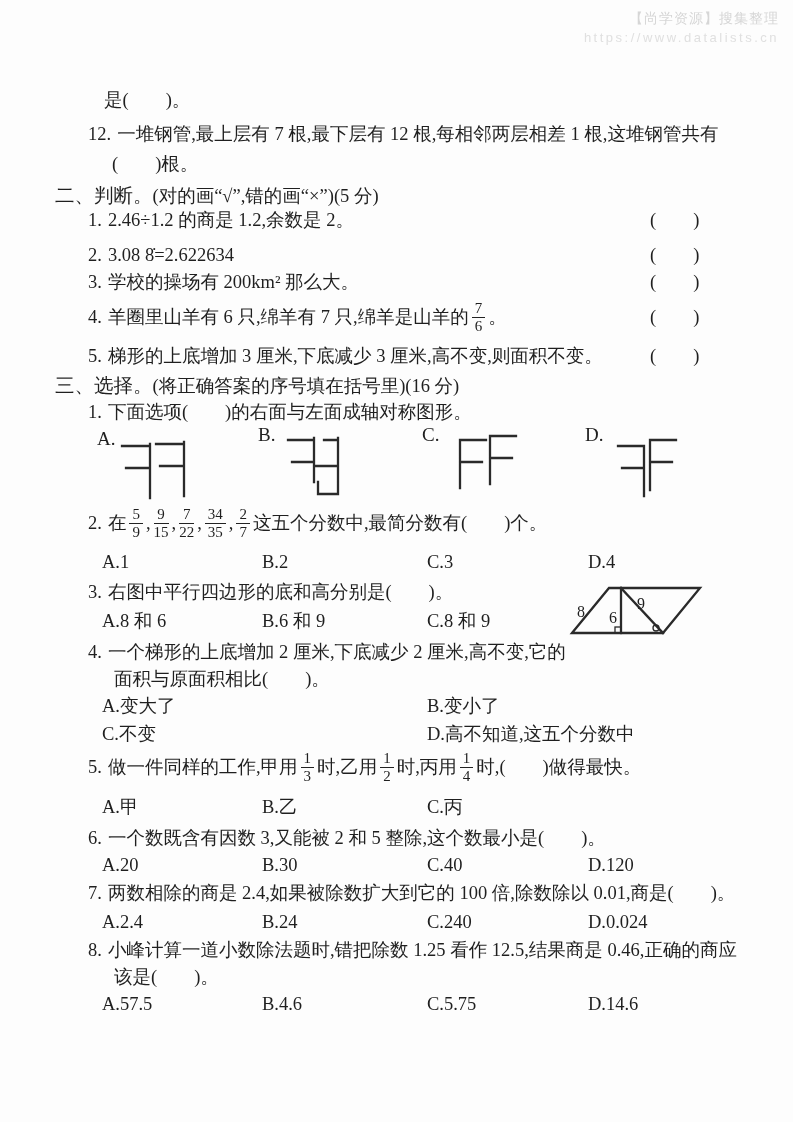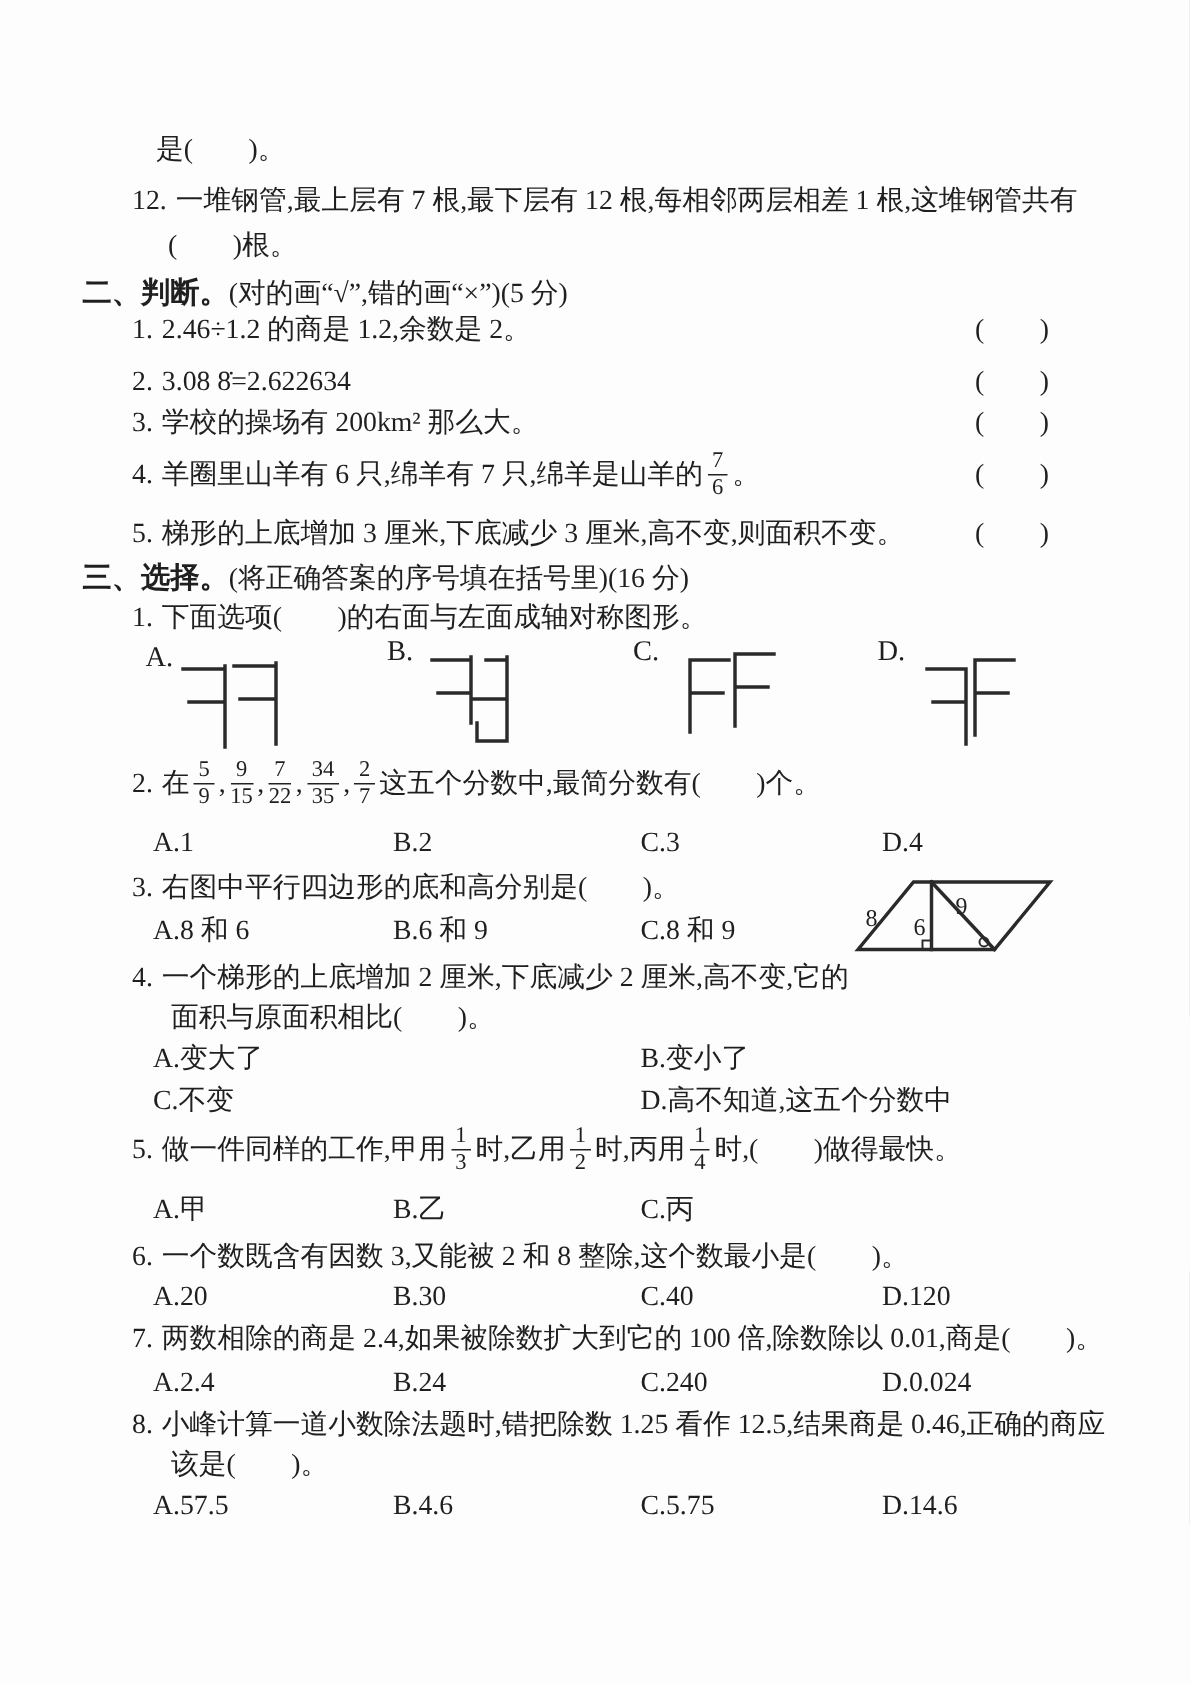--- a/index.html
+++ b/index.html
@@ -12,21 +12,21 @@
     color:#1f1f1f;
     font-size:18.5px;
     overflow:hidden;
   }
   .row{position:absolute;left:0;width:100%;white-space:nowrap;line-height:24px;}
   .row.tall{line-height:46px;}
   .ind1{padding-left:88px;}
   .ind2{padding-left:104px;}
   .ind3{padding-left:112px;}
   .num{font-weight:normal;padding-right:6px;}
-  .sec-title{font-weight:bold;font-size:19.5px;}
+  .sec-title{font-weight:normal;font-size:19.5px;}
   .sec-note{font-size:18.5px;}
   .jbracket{position:absolute;left:650px;top:0;line-height:inherit;}
   .opt{position:absolute;top:0;white-space:nowrap;}
   .c0{left:102px;} .c1{left:262px;} .c2{left:427px;} .c3{left:588px;}
   .c2w{left:427px;}
   .watermark{
     position:absolute;top:10px;right:14px;text-align:right;
     font-family:"Liberation Sans","DejaVu Sans",sans-serif;
   }
   .wm1{color:#d6d6d6;font-size:14px;letter-spacing:1px;}
@@ -42,20 +42,24 @@
   .figsvg path{fill:none;stroke:#2a2a2a;stroke-width:2.3;stroke-linecap:square;}
   .parasvg path, .parasvg circle, .parasvg rect{fill:none;stroke:#2a2a2a;}
   .parasvg text{fill:#1f1f1f;font-size:16px;font-family:"Liberation Serif","DejaVu Serif",serif;}
   .footer{position:absolute;left:0;width:100%;text-align:center;top:1077px;font-size:17px;letter-spacing:1px;}
 </style>
 </head>
 <body>
 
 <div class="page">
 
+  <div class="watermark">
+    <div class="wm1">【尚学资源】搜集整理</div>
+    <div class="wm2">https://www.datalists.cn</div>
+  </div>
 
   <div class="row ind2" style="top:88px">
     <span>是(　　)。</span>
   </div>
 
   <div class="row ind1" style="top:122px">
     <span class="num">12.</span><span>一堆钢管,最上层有 7 根,最下层有 12 根,每相邻两层相差 1 根,这堆钢管共有</span>
   </div>
   <div class="row ind3" style="top:152px">
     <span>(　　)根。</span>
@@ -162,21 +166,21 @@
   <div class="row tall ind1" style="top:744px">
     <span class="num">5.</span><span>做一件同样的工作,甲用<span class="frac"><span class="fnum">1</span><span class="fden">3</span></span>时,乙用<span class="frac"><span class="fnum">1</span><span class="fden">2</span></span>时,丙用<span class="frac"><span class="fnum">1</span><span class="fden">4</span></span>时,(　　)做得最快。</span>
   </div>
   <div class="row" style="top:795px">
     <span class="opt c0">A.甲</span>
     <span class="opt c1">B.乙</span>
     <span class="opt c2">C.丙</span>
   </div>
 
   <div class="row ind1" style="top:826px">
-    <span class="num">6.</span><span>一个数既含有因数 3,又能被 2 和 8 整除,这个数最小是(　　)。</span>
+    <span class="num">6.</span><span>一个数既含有因数 3,又能被 2 和 5 整除,这个数最小是(　　)。</span>
   </div>
   <div class="row" style="top:853px">
     <span class="opt c0">A.20</span>
     <span class="opt c1">B.30</span>
     <span class="opt c2">C.40</span>
     <span class="opt c3">D.120</span>
   </div>
 
   <div class="row ind1" style="top:881px">
     <span class="num">7.</span><span>两数相除的商是 2.4,如果被除数扩大到它的 100 倍,除数除以 0.01,商是(　　)。</span>

